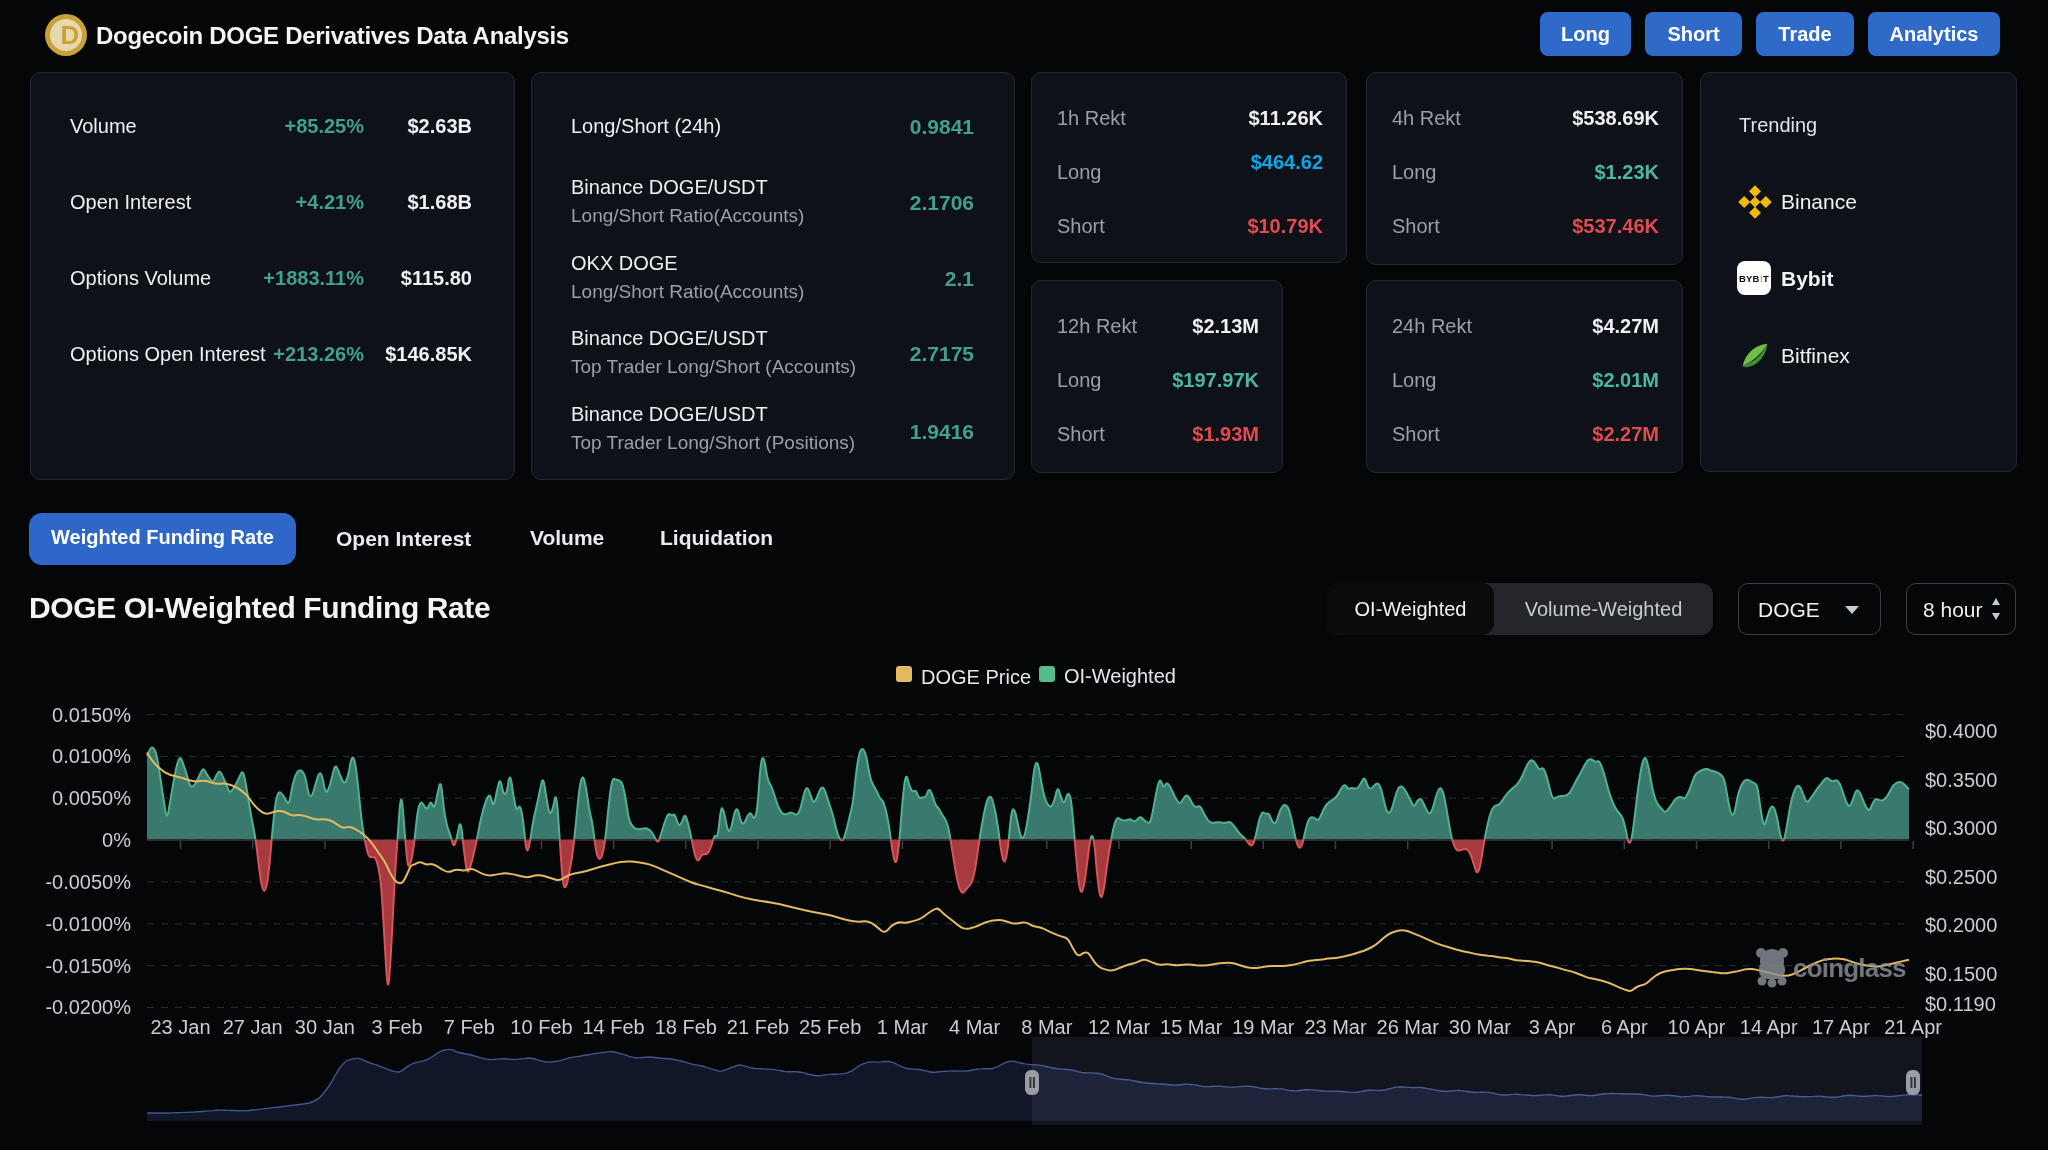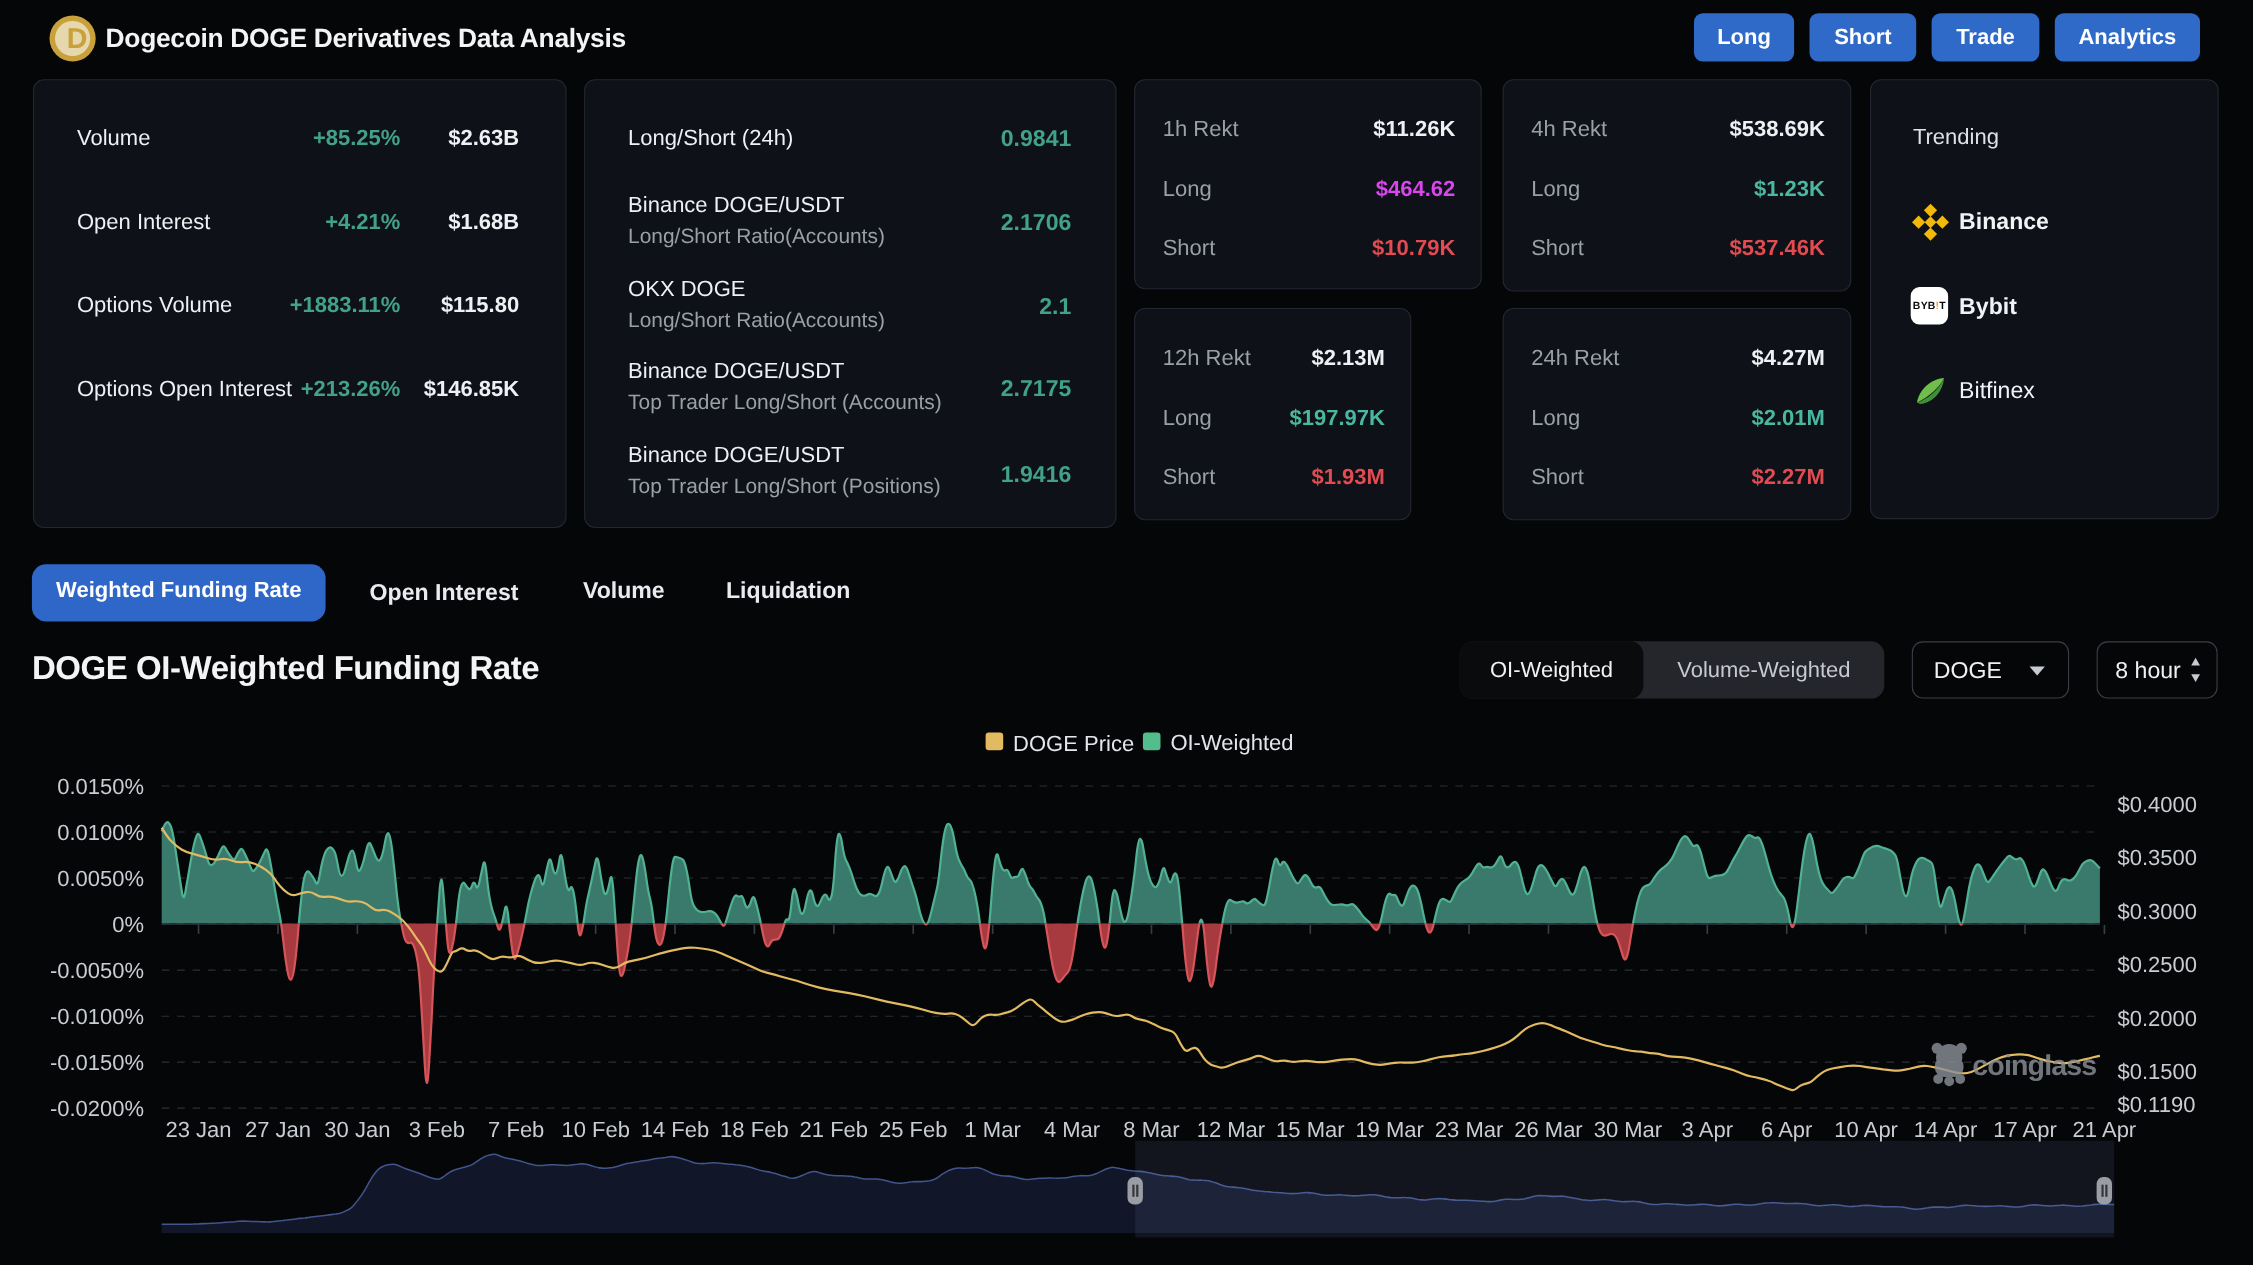--- a/index.html
+++ b/index.html
@@ -38,21 +38,21 @@
     <div style="position:absolute;left:39px;top:284px;font-size:19px;color:#9aa0a8;font-weight:400;white-space:nowrap;text-align:right;line-height:1;">Top Trader Long/Short (Accounts)</div>
     <div style="position:absolute;right:40px;top:270px;font-size:21px;color:#41a18b;font-weight:700;line-height:1;">2.7175</div>
     <div style="position:absolute;left:39px;top:331px;font-size:20px;color:#eef0f3;font-weight:400;white-space:nowrap;text-align:left;line-height:1;">Binance DOGE/USDT</div>
     <div style="position:absolute;left:39px;top:360px;font-size:19px;color:#9aa0a8;font-weight:400;white-space:nowrap;text-align:left;line-height:1;">Top Trader Long/Short (Positions)</div>
     <div style="position:absolute;right:40px;top:348px;font-size:21px;color:#41a18b;font-weight:700;line-height:1;">1.9416</div>
   </div>
 <div style="position:absolute;left:1031px;top:72px;width:316px;height:191px;background:#0e1117;border:1px solid #232730;border-radius:10px;box-sizing:border-box;">
     <div style="position:absolute;left:25px;top:35px;font-size:20px;color:#9aa0a8;font-weight:400;white-space:nowrap;text-align:left;line-height:1;">1h Rekt</div>
     <div style="position:absolute;right:23px;top:35px;font-size:20px;color:#eef0f3;font-weight:700;line-height:1;">$11.26K</div>
     <div style="position:absolute;left:25px;top:89px;font-size:20px;color:#9aa0a8;font-weight:400;white-space:nowrap;text-align:left;line-height:1;">Long</div>
-    <div style="position:absolute;right:23px;top:89px;font-size:20px;color:#d946ef;font-weight:700;line-height:1;">$464.62</div>
+    <div style="position:absolute;right:23px;top:79px;font-size:20px;color:#0ea5e9;font-weight:700;line-height:1;">$464.62</div>
     <div style="position:absolute;left:25px;top:143px;font-size:20px;color:#9aa0a8;font-weight:400;white-space:nowrap;text-align:left;line-height:1;">Short</div>
     <div style="position:absolute;right:23px;top:143px;font-size:20px;color:#e14b51;font-weight:700;line-height:1;">$10.79K</div>
   </div>
 <div style="position:absolute;left:1366px;top:72px;width:317px;height:193px;background:#0e1117;border:1px solid #232730;border-radius:10px;box-sizing:border-box;">
     <div style="position:absolute;left:25px;top:35px;font-size:20px;color:#9aa0a8;font-weight:400;white-space:nowrap;text-align:left;line-height:1;">4h Rekt</div>
     <div style="position:absolute;right:23px;top:35px;font-size:20px;color:#eef0f3;font-weight:700;line-height:1;">$538.69K</div>
     <div style="position:absolute;left:25px;top:89px;font-size:20px;color:#9aa0a8;font-weight:400;white-space:nowrap;text-align:left;line-height:1;">Long</div>
     <div style="position:absolute;right:23px;top:89px;font-size:20px;color:#4ab8a0;font-weight:700;line-height:1;">$1.23K</div>
     <div style="position:absolute;left:25px;top:143px;font-size:20px;color:#9aa0a8;font-weight:400;white-space:nowrap;text-align:left;line-height:1;">Short</div>
     <div style="position:absolute;right:23px;top:143px;font-size:20px;color:#e14b51;font-weight:700;line-height:1;">$537.46K</div>
@@ -77,21 +77,21 @@
     <div style="position:absolute;left:38px;top:42px;font-size:20px;color:#dfe3e8;font-weight:400;white-space:nowrap;text-align:left;line-height:1;">Trending</div>
     <div style="position:absolute;left:36px;top:111px;width:36px;height:36px;"><svg width="36" height="36" viewBox="1 1 30 30">
         <g fill="#f0b90b">
           <polygon points="16,2 21,7 16,12 11,7"></polygon>
           <polygon points="7,11 12,16 7,21 2,16"></polygon>
           <polygon points="25,11 30,16 25,21 20,16"></polygon>
           <polygon points="16,20 21,25 16,30 11,25"></polygon>
           <polygon points="16,11.5 20.5,16 16,20.5 11.5,16"></polygon>
         </g>
       </svg></div>
-    <div style="position:absolute;left:80px;top:118px;font-size:21px;color:#f0f2f5;font-weight:700;white-space:nowrap;text-align:left;line-height:1;">Binance</div>
+    <div style="position:absolute;left:80px;top:118px;font-size:21px;color:#f0f2f5;font-weight:400;white-space:nowrap;text-align:left;line-height:1;">Binance</div>
     <div style="position:absolute;left:36px;top:188px;width:36px;height:36px;">
       <div style="width:34px;height:34px;background:#fff;border-radius:8px;position:relative;">
         <div style="position:absolute;left:0;top:12px;width:34px;text-align:center;font-size:9.5px;font-weight:700;color:#0b0b0b;letter-spacing:0.2px;">BYB<span style="color:#e8a33d">!</span>T</div>
       </div>
     </div>
     <div style="position:absolute;left:80px;top:195px;font-size:21px;color:#f0f2f5;font-weight:700;white-space:nowrap;text-align:left;line-height:1;">Bybit</div>
     <div style="position:absolute;left:36px;top:265px;width:36px;height:36px;"><svg width="36" height="36" viewBox="0 0 32 32">
         <path d="M5 25 C7 14 16 6 27 5 C23 13 15 20 5 25 Z" fill="#6fbe4a"></path>
         <path d="M5 25 C13 22 22 16 27 5 C26 16 18 25 8 26 Z" fill="#3e8e3a"></path>
       </svg></div>

